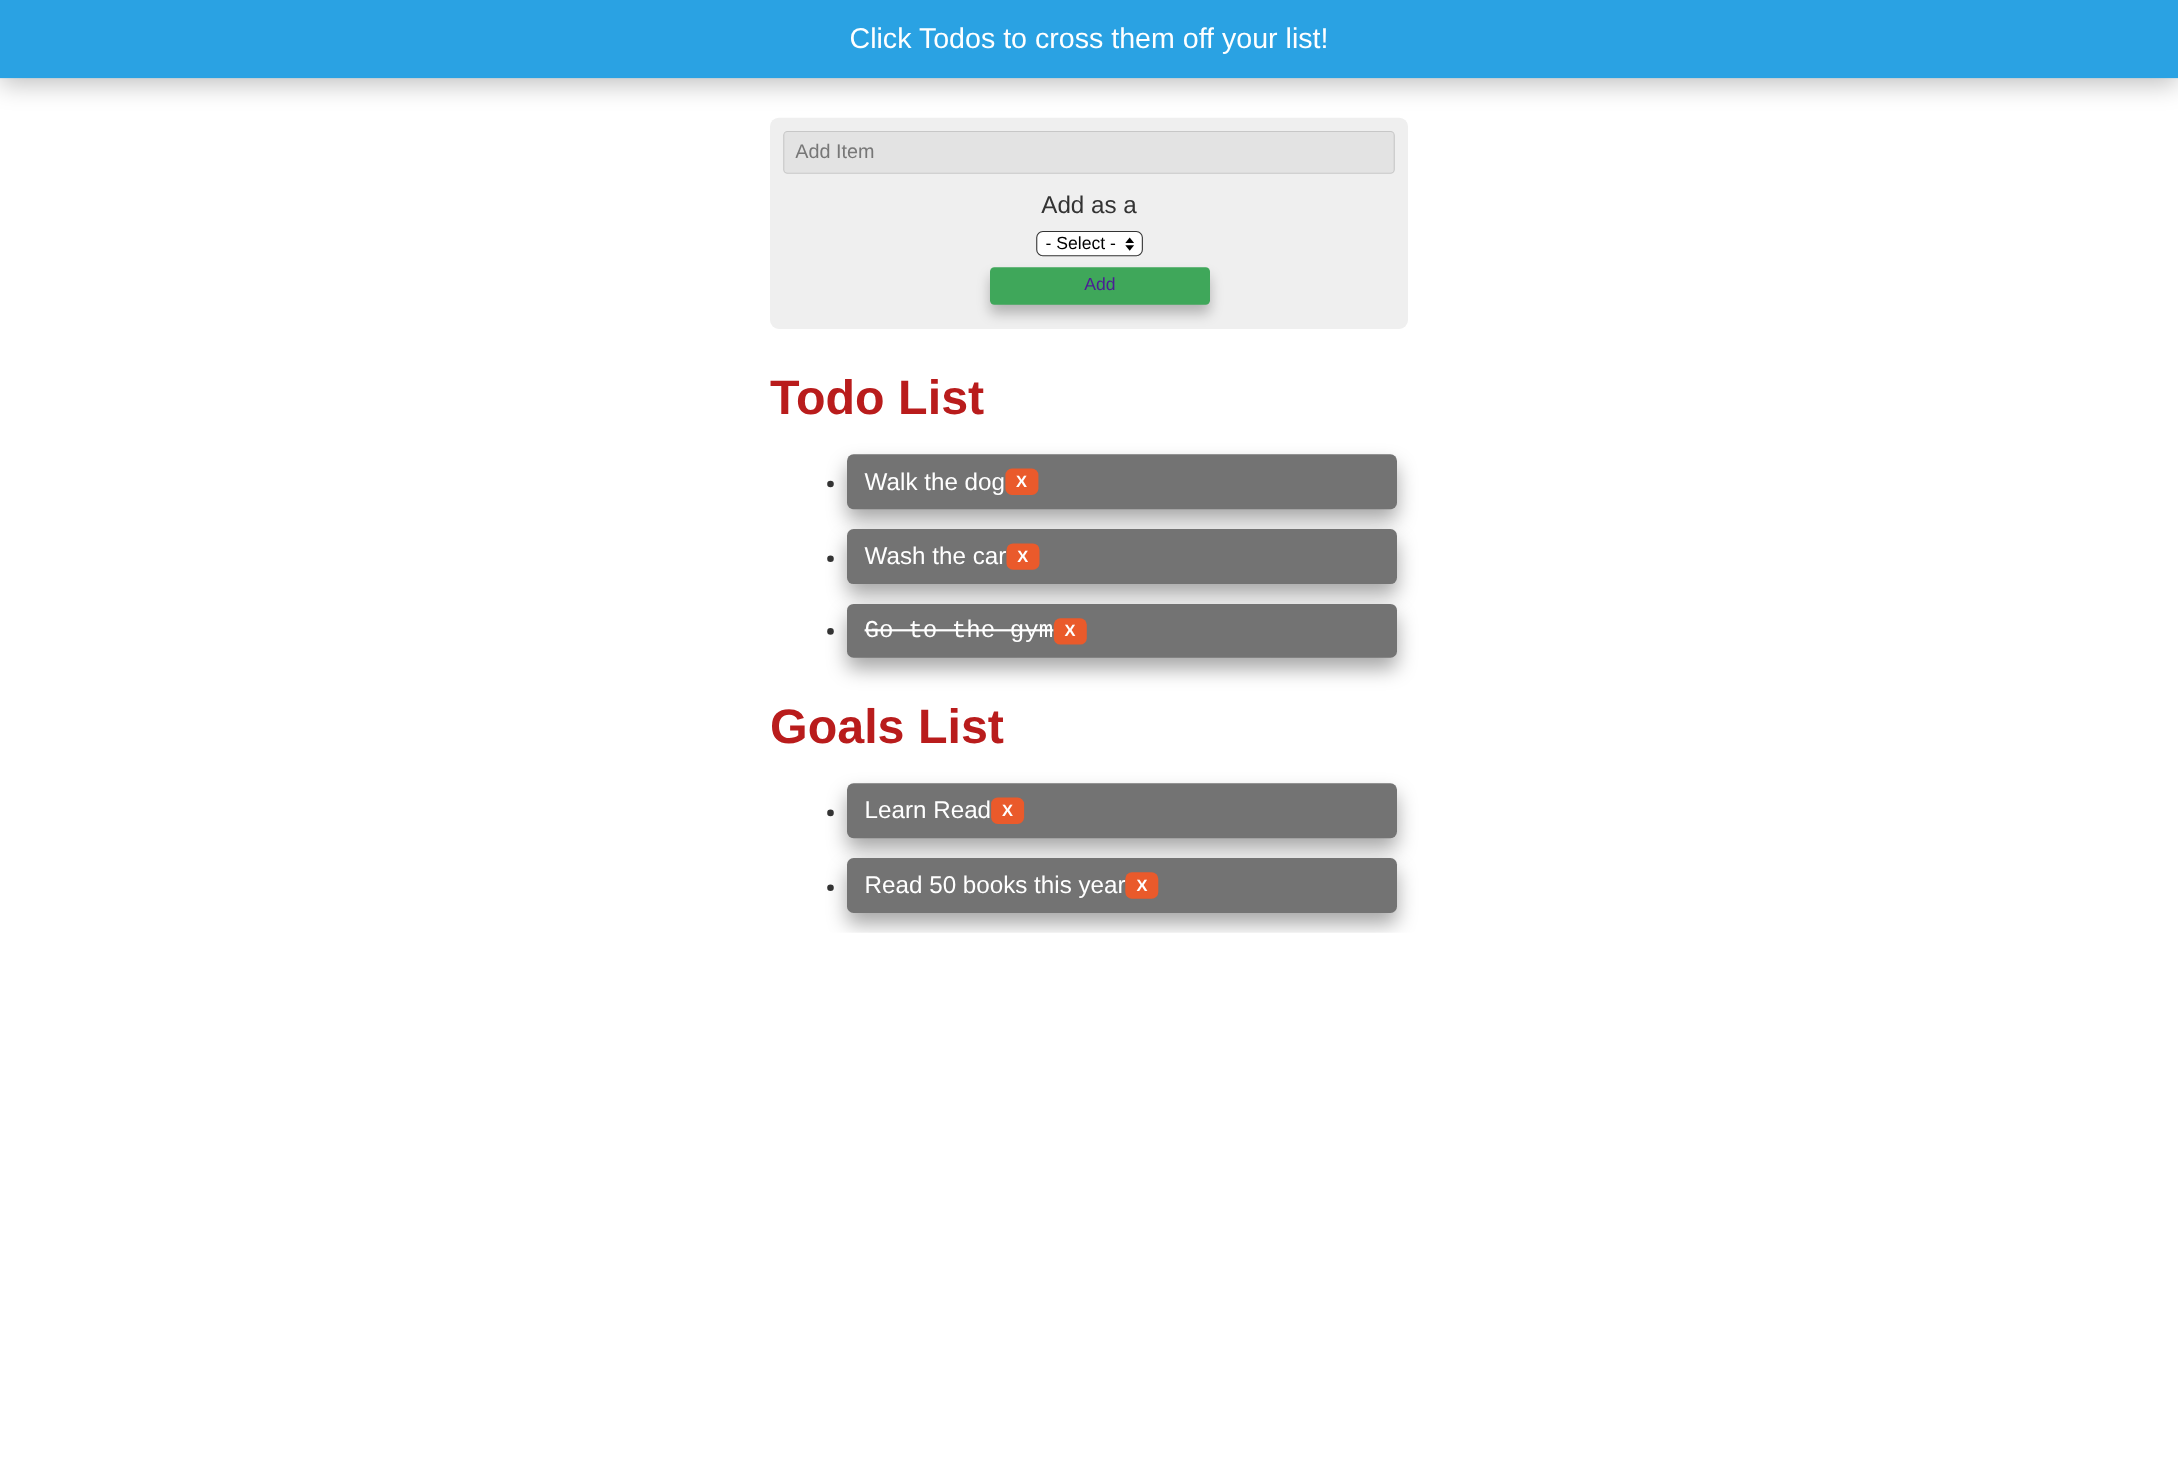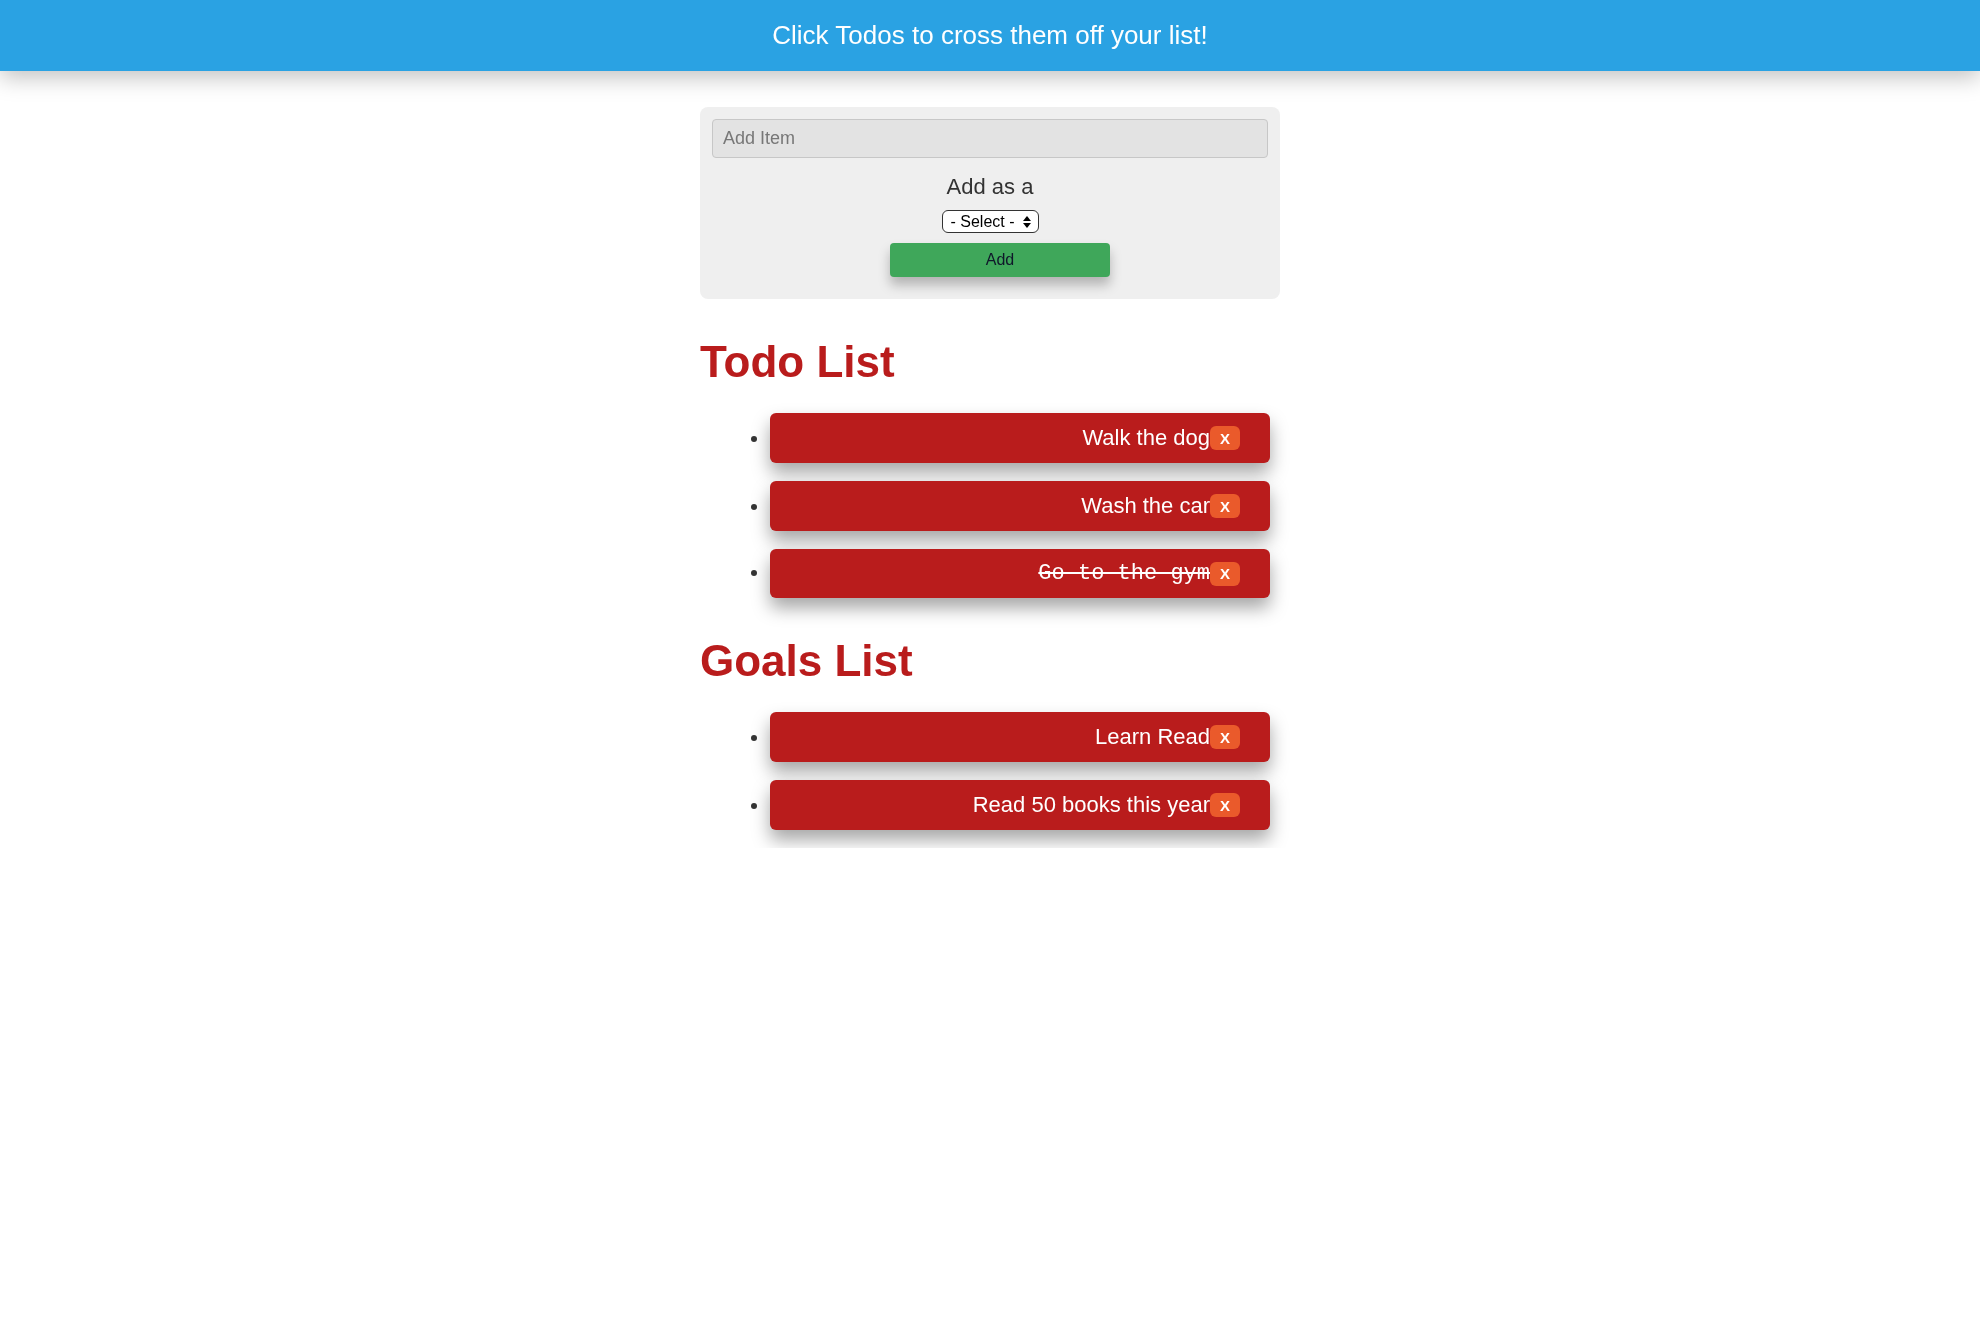--- a/index.html
+++ b/index.html
@@ -98,25 +98,25 @@
       content: "";
       display: block;
       width: 0; height: 0;
       border-left: 4px solid transparent;
       border-right: 4px solid transparent;
       border-top: 5px solid #000;
     }
 
     .add-button {
       background: #3fa75a;
-      color: #0f172a;
+      color: #4c1d95;
       border: none;
       border-radius: 4px;
       padding: 8px 0;
-      width: 220px;
+      width: 200px;
       font-size: 16px;
       font-weight: 500;
       cursor: pointer;
       box-shadow: 0 8px 12px rgba(0,0,0,0.25);
       margin-left: 20px;
     }
 
     h1.section-heading {
       font-size: 44px;
       font-weight: 700;
@@ -130,27 +130,27 @@
       padding-left: 70px;
     }
 
     ul.item-list > li {
       margin-bottom: 18px;
       color: #333;
       font-size: 20px;
     }
 
     .item-card {
-      background: #b91c1c;
+      background: #737373;
       color: #fff;
       border-radius: 6px;
-      padding: 12px 30px;
+      padding: 12px 16px;
       display: flex;
       align-items: center;
-      justify-content: flex-end;
+      justify-content: flex-start;
       box-shadow: 0 10px 18px rgba(0,0,0,0.35);
       width: 500px;
     }
 
     .item-text {
       font-size: 22px;
       font-weight: 400;
     }
 
     .item-text.done {

